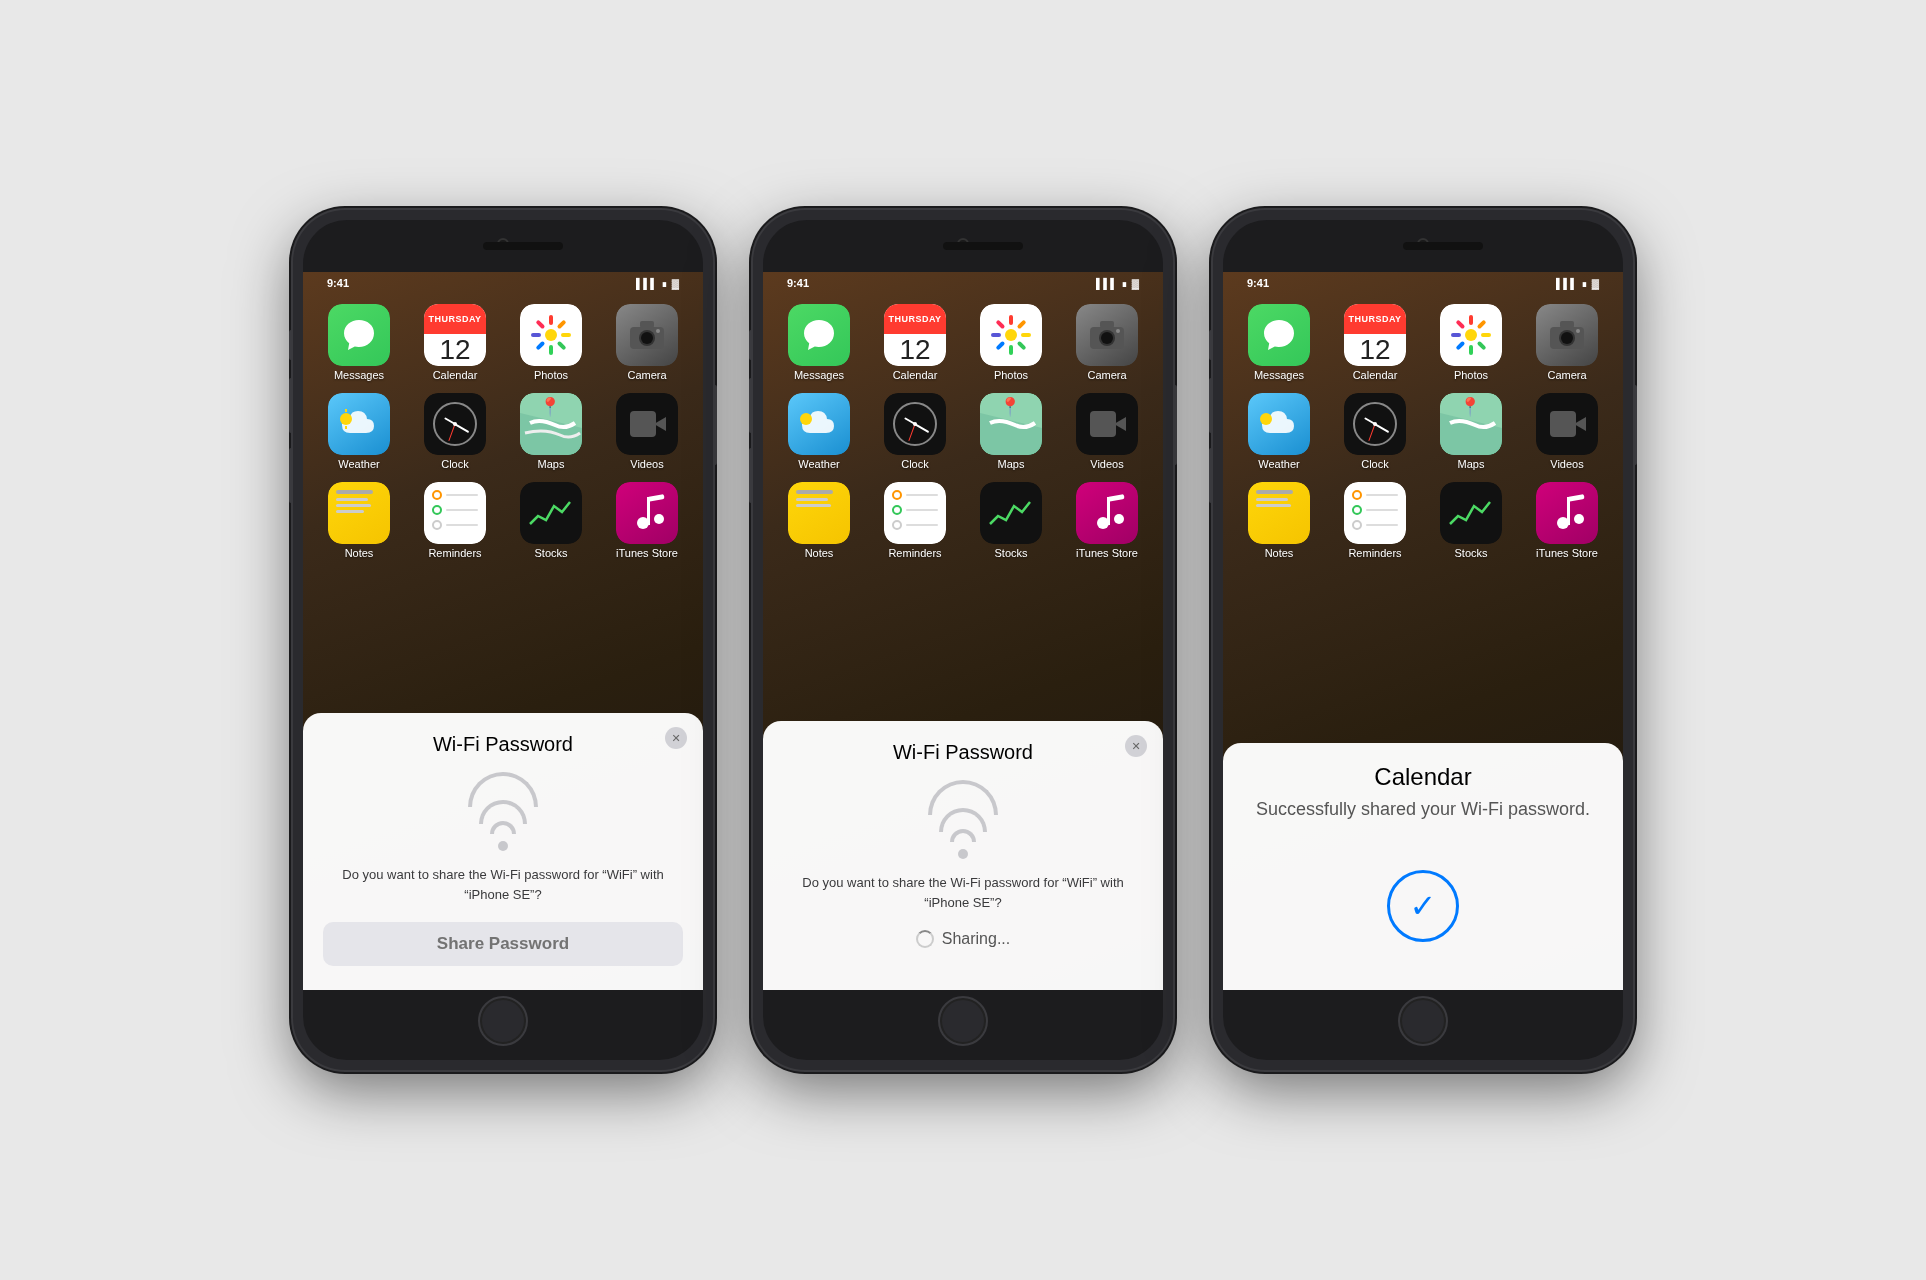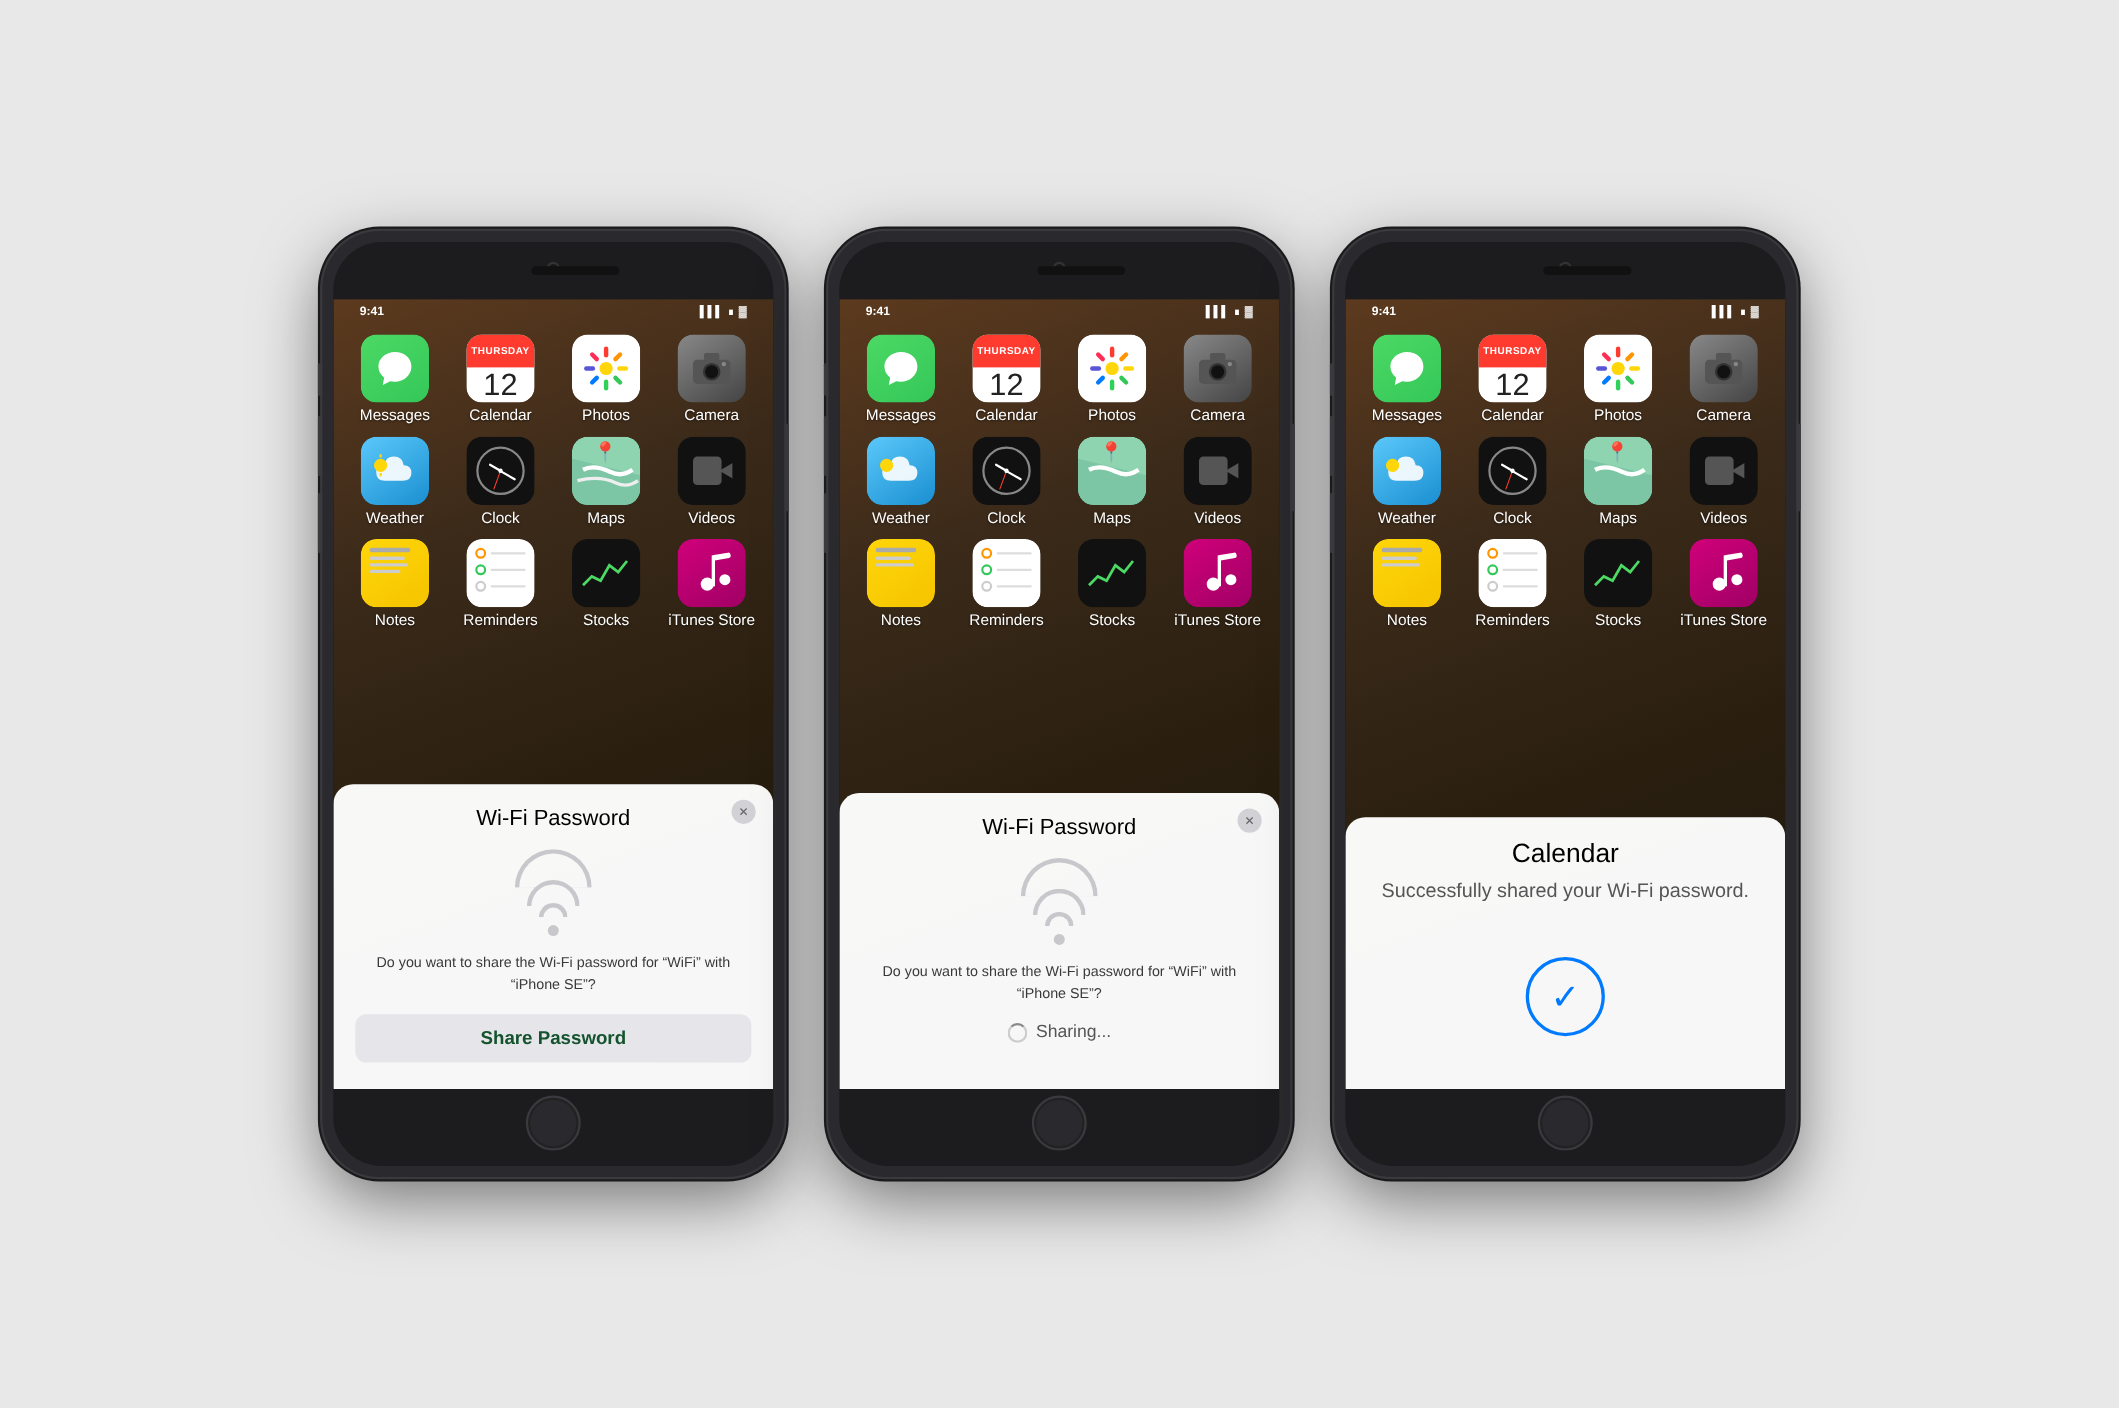--- a/index.html
+++ b/index.html
@@ -180,21 +180,21 @@
       border-radius: 14px;
       display: flex;
       align-items: center;
       justify-content: center;
       font-size: 30px;
       overflow: hidden;
       position: relative;
     }
 
     .app-label {
-      font-size: 14px;
+      font-size: 11px;
       color: white;
       text-align: center;
       text-shadow: 0 1px 2px rgba(0,0,0,0.6);
     }
 
     
     .calendar-icon-inner {
       width: 100%;
       height: 100%;
       background: white;
@@ -463,21 +463,21 @@
     .modal-btn {
       width: 100%;
       height: 44px;
       background: #e5e5ea;
       border-radius: 10px;
       display: flex;
       align-items: center;
       justify-content: center;
       font-size: 17px;
       font-weight: 600;
-      color: #14532d;
+      color: #737373;
       cursor: pointer;
       border: none;
       text-align: center;
     }
 
     .modal-btn.done-btn {
       background: #e5e5ea;
     }
 
     .sharing-row {

